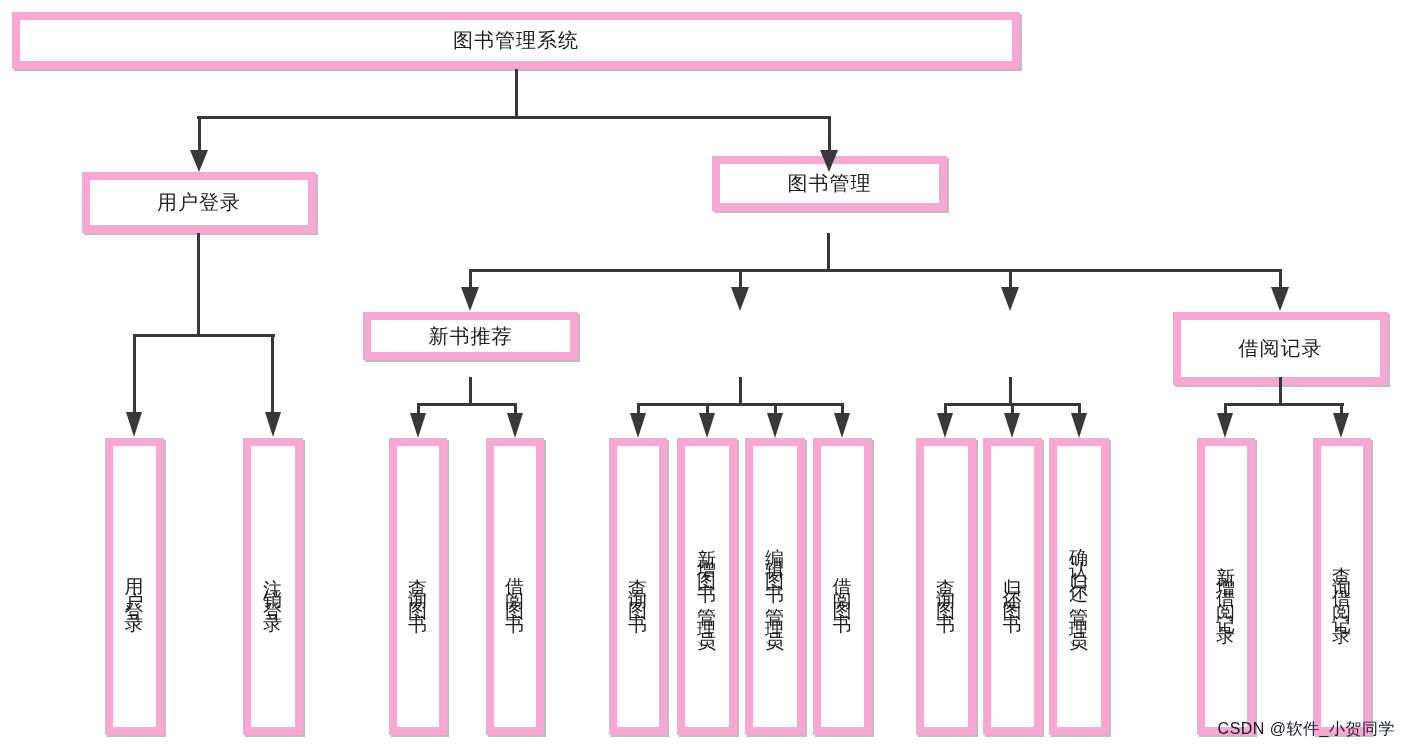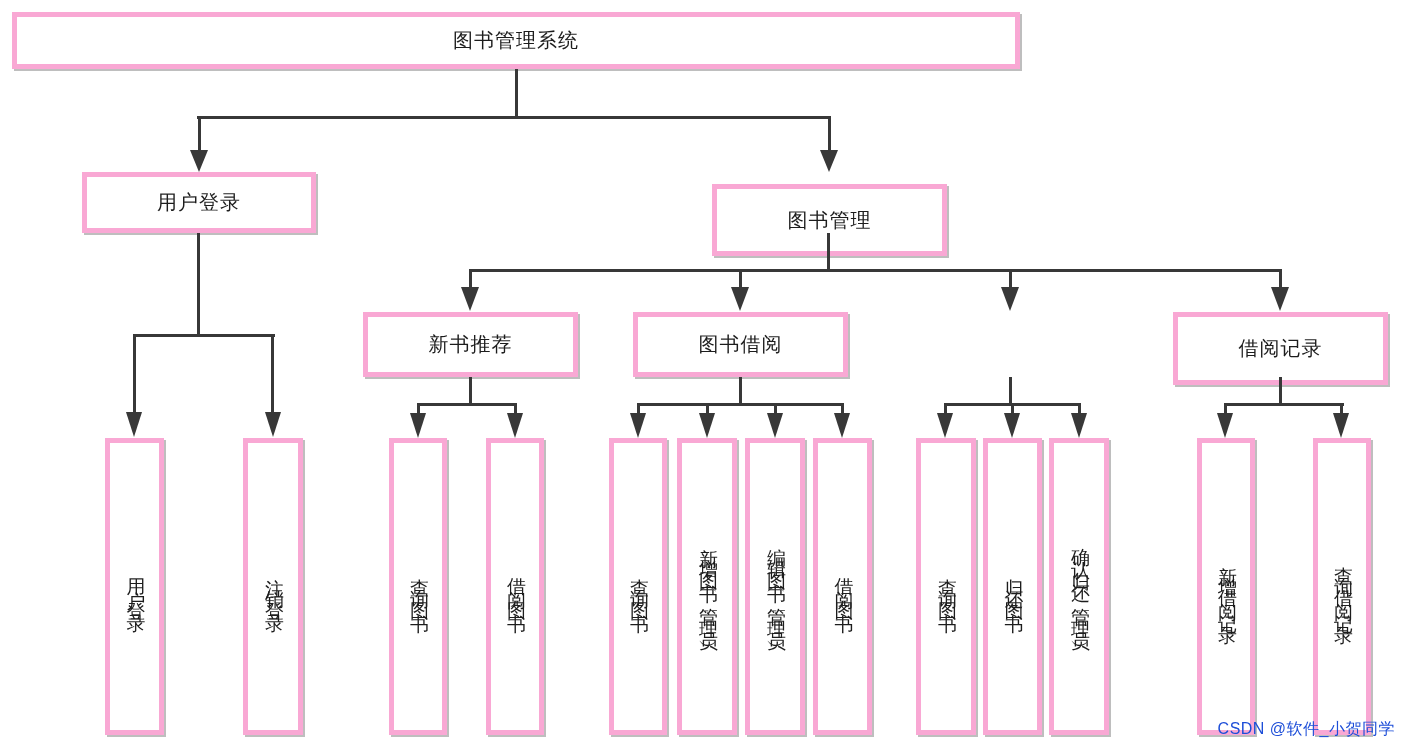--- a/index.html
+++ b/index.html
@@ -3,54 +3,54 @@
 <meta charset="utf-8">
 <style>
   html,body{margin:0;padding:0;background:#fff;}
   #canvas{
     position:relative;width:1405px;height:747px;background:#ffffff;overflow:hidden;
     font-family:"Liberation Sans","DejaVu Sans",sans-serif;color:#1d1d1d;
   }
   
   .box{
     position:absolute;box-sizing:border-box;background:#fff;
-    border:5px solid #f9a8d4;box-shadow:2px 2px 0 rgba(110,110,110,.45);
-    display:flex;align-items:center;justify-content:center;font-family:Liberation Mono, monospace;
+    border:8px solid #f9a8d4;box-shadow:2px 2px 0 rgba(110,110,110,.45);
+    display:flex;align-items:center;justify-content:center;
   }
   .hl{font-size:20px;letter-spacing:1px;white-space:nowrap;}
   .vl{
     writing-mode:vertical-rl;text-orientation:mixed;
     font-size:19px;letter-spacing:12px;line-height:1;white-space:nowrap;
   }
   
   .line{position:absolute;background:#383838;}
   .ah{position:absolute;width:0;height:0;border-left:8px solid transparent;
       border-right:8px solid transparent;border-top:25px solid #383838;}
   .ah.big{border-left-width:9px;border-right-width:9px;border-top-width:22px;}
   .ah.mid{border-left-width:9px;border-right-width:9px;border-top-width:24px;}
 
   
   .b-root{left:12px;top:12px;width:1008px;height:57px;}
   .b-l1a{left:82px;top:172px;width:234px;height:61px;}
-  .b-l1b{left:712px;top:184px;width:235px;height:72px;}
-  .b-l2a{left:363px;top:312px;width:215px;height:65px;}
+  .b-l1b{left:712px;top:156px;width:235px;height:55px;}
+  .b-l2a{left:363px;top:312px;width:215px;height:48px;}
   .b-l2b{left:633px;top:312px;width:215px;height:65px;}
   .b-l2c{left:903px;top:312px;width:215px;height:65px;}
   .b-l2d{left:1173px;top:312px;width:215px;height:73px;}
   .leaf{top:438px;height:297px;}
   .b-01{left:105px;width:59px;}  .b-02{left:243px;width:60px;}
   .b-03{left:389px;width:58px;}  .b-04{left:486px;width:58px;}
   .b-05{left:609px;width:58px;}  .b-06{left:677px;width:60px;}
   .b-07{left:745px;width:60px;}  .b-08{left:813px;width:59px;}
   .b-09{left:916px;width:60px;}  .b-10{left:983px;width:59px;}
   .b-11{left:1049px;width:60px;} .b-12{left:1197px;width:58px;}
   .b-13{left:1313px;width:58px;}
 
   .watermark{
-    position:absolute;right:10px;bottom:7px;font-size:16px;color:#1d4ed8;
+    position:absolute;right:10px;bottom:7px;font-size:16px;color:#0f172a;
     letter-spacing:.5px;white-space:nowrap;
   }
 </style>
 </head>
 <body>
 
 <div id="canvas">
 
   <div class="box b-root">
     <span class="hl">图书管理系统</span>
@@ -58,23 +58,20 @@
 
   <div class="box b-l1a">
     <span class="hl">用户登录</span>
   </div>
   <div class="box b-l1b">
     <span class="hl">图书管理</span>
   </div>
 
   <div class="box b-l2a">
     <span class="hl">新书推荐</span>
-  </div>
-  <div class="box b-l2b">
-    <span class="hl">图书借阅</span>
   </div>
   <div class="box b-l2d">
     <span class="hl">借阅记录</span>
   </div>
 
   <div class="box leaf b-01">
     <span class="vl">用户登录</span>
   </div>
   <div class="box leaf b-02">
     <span class="vl">注销登录</span>

